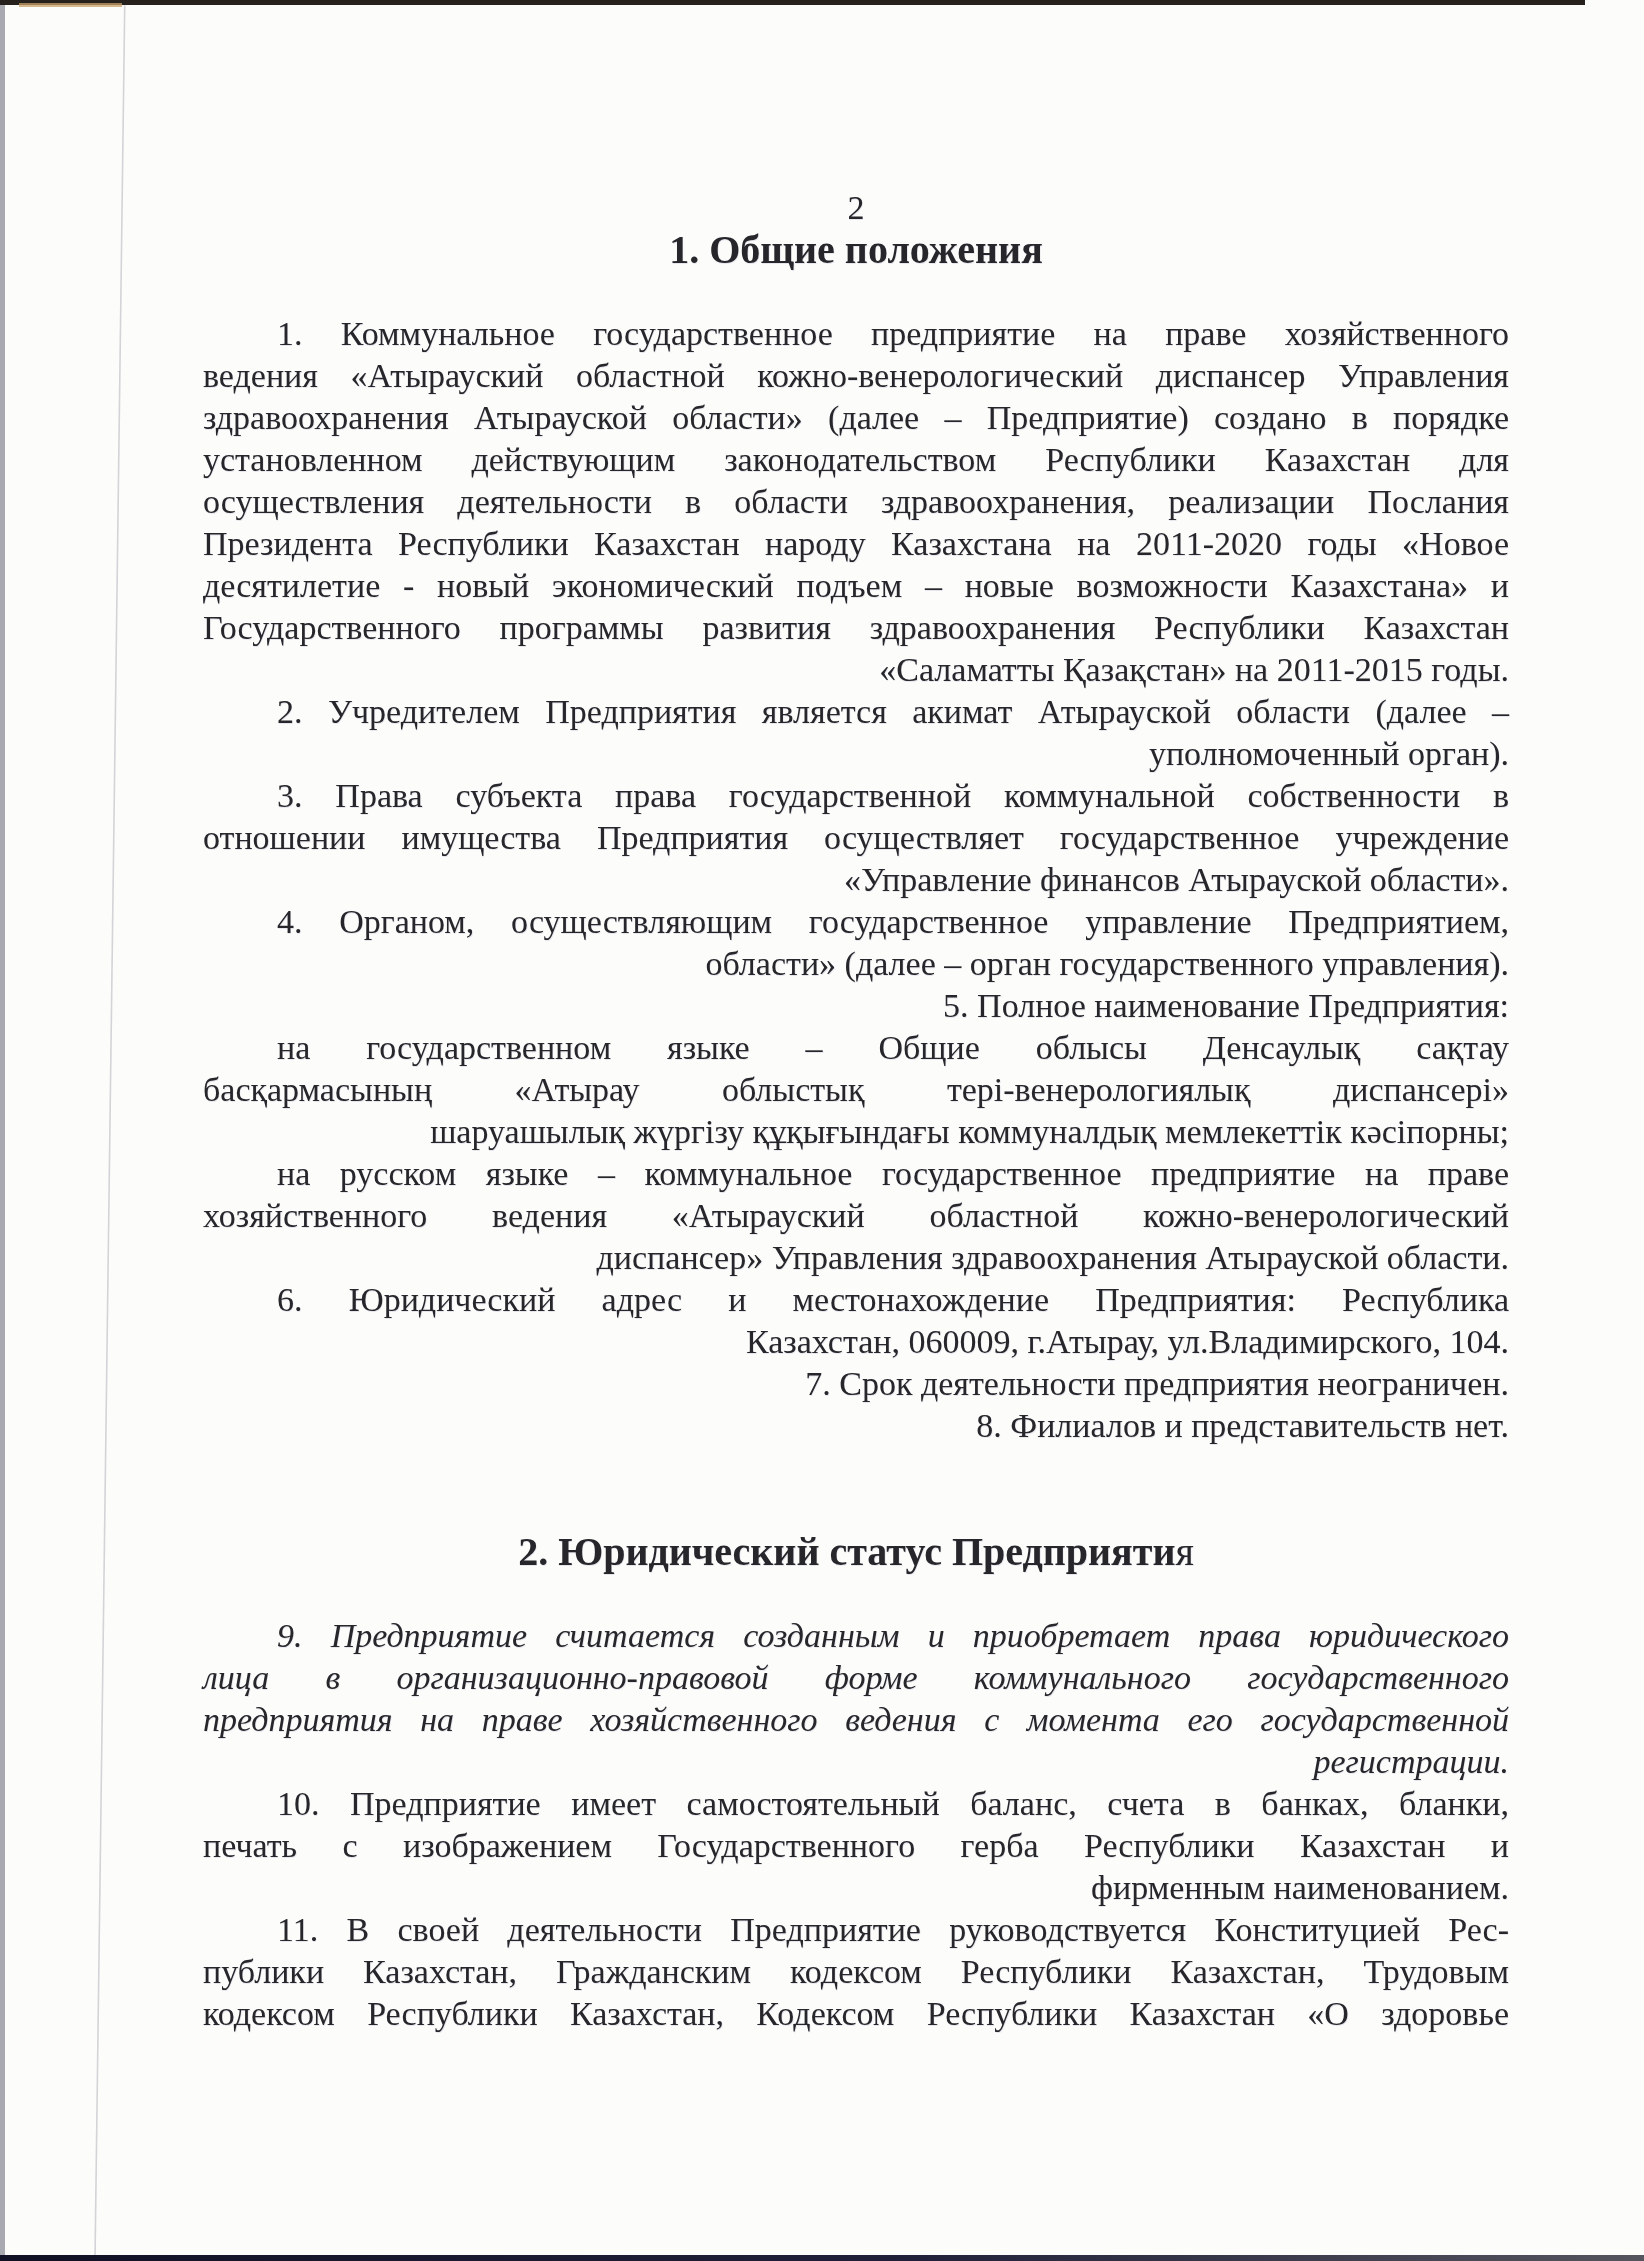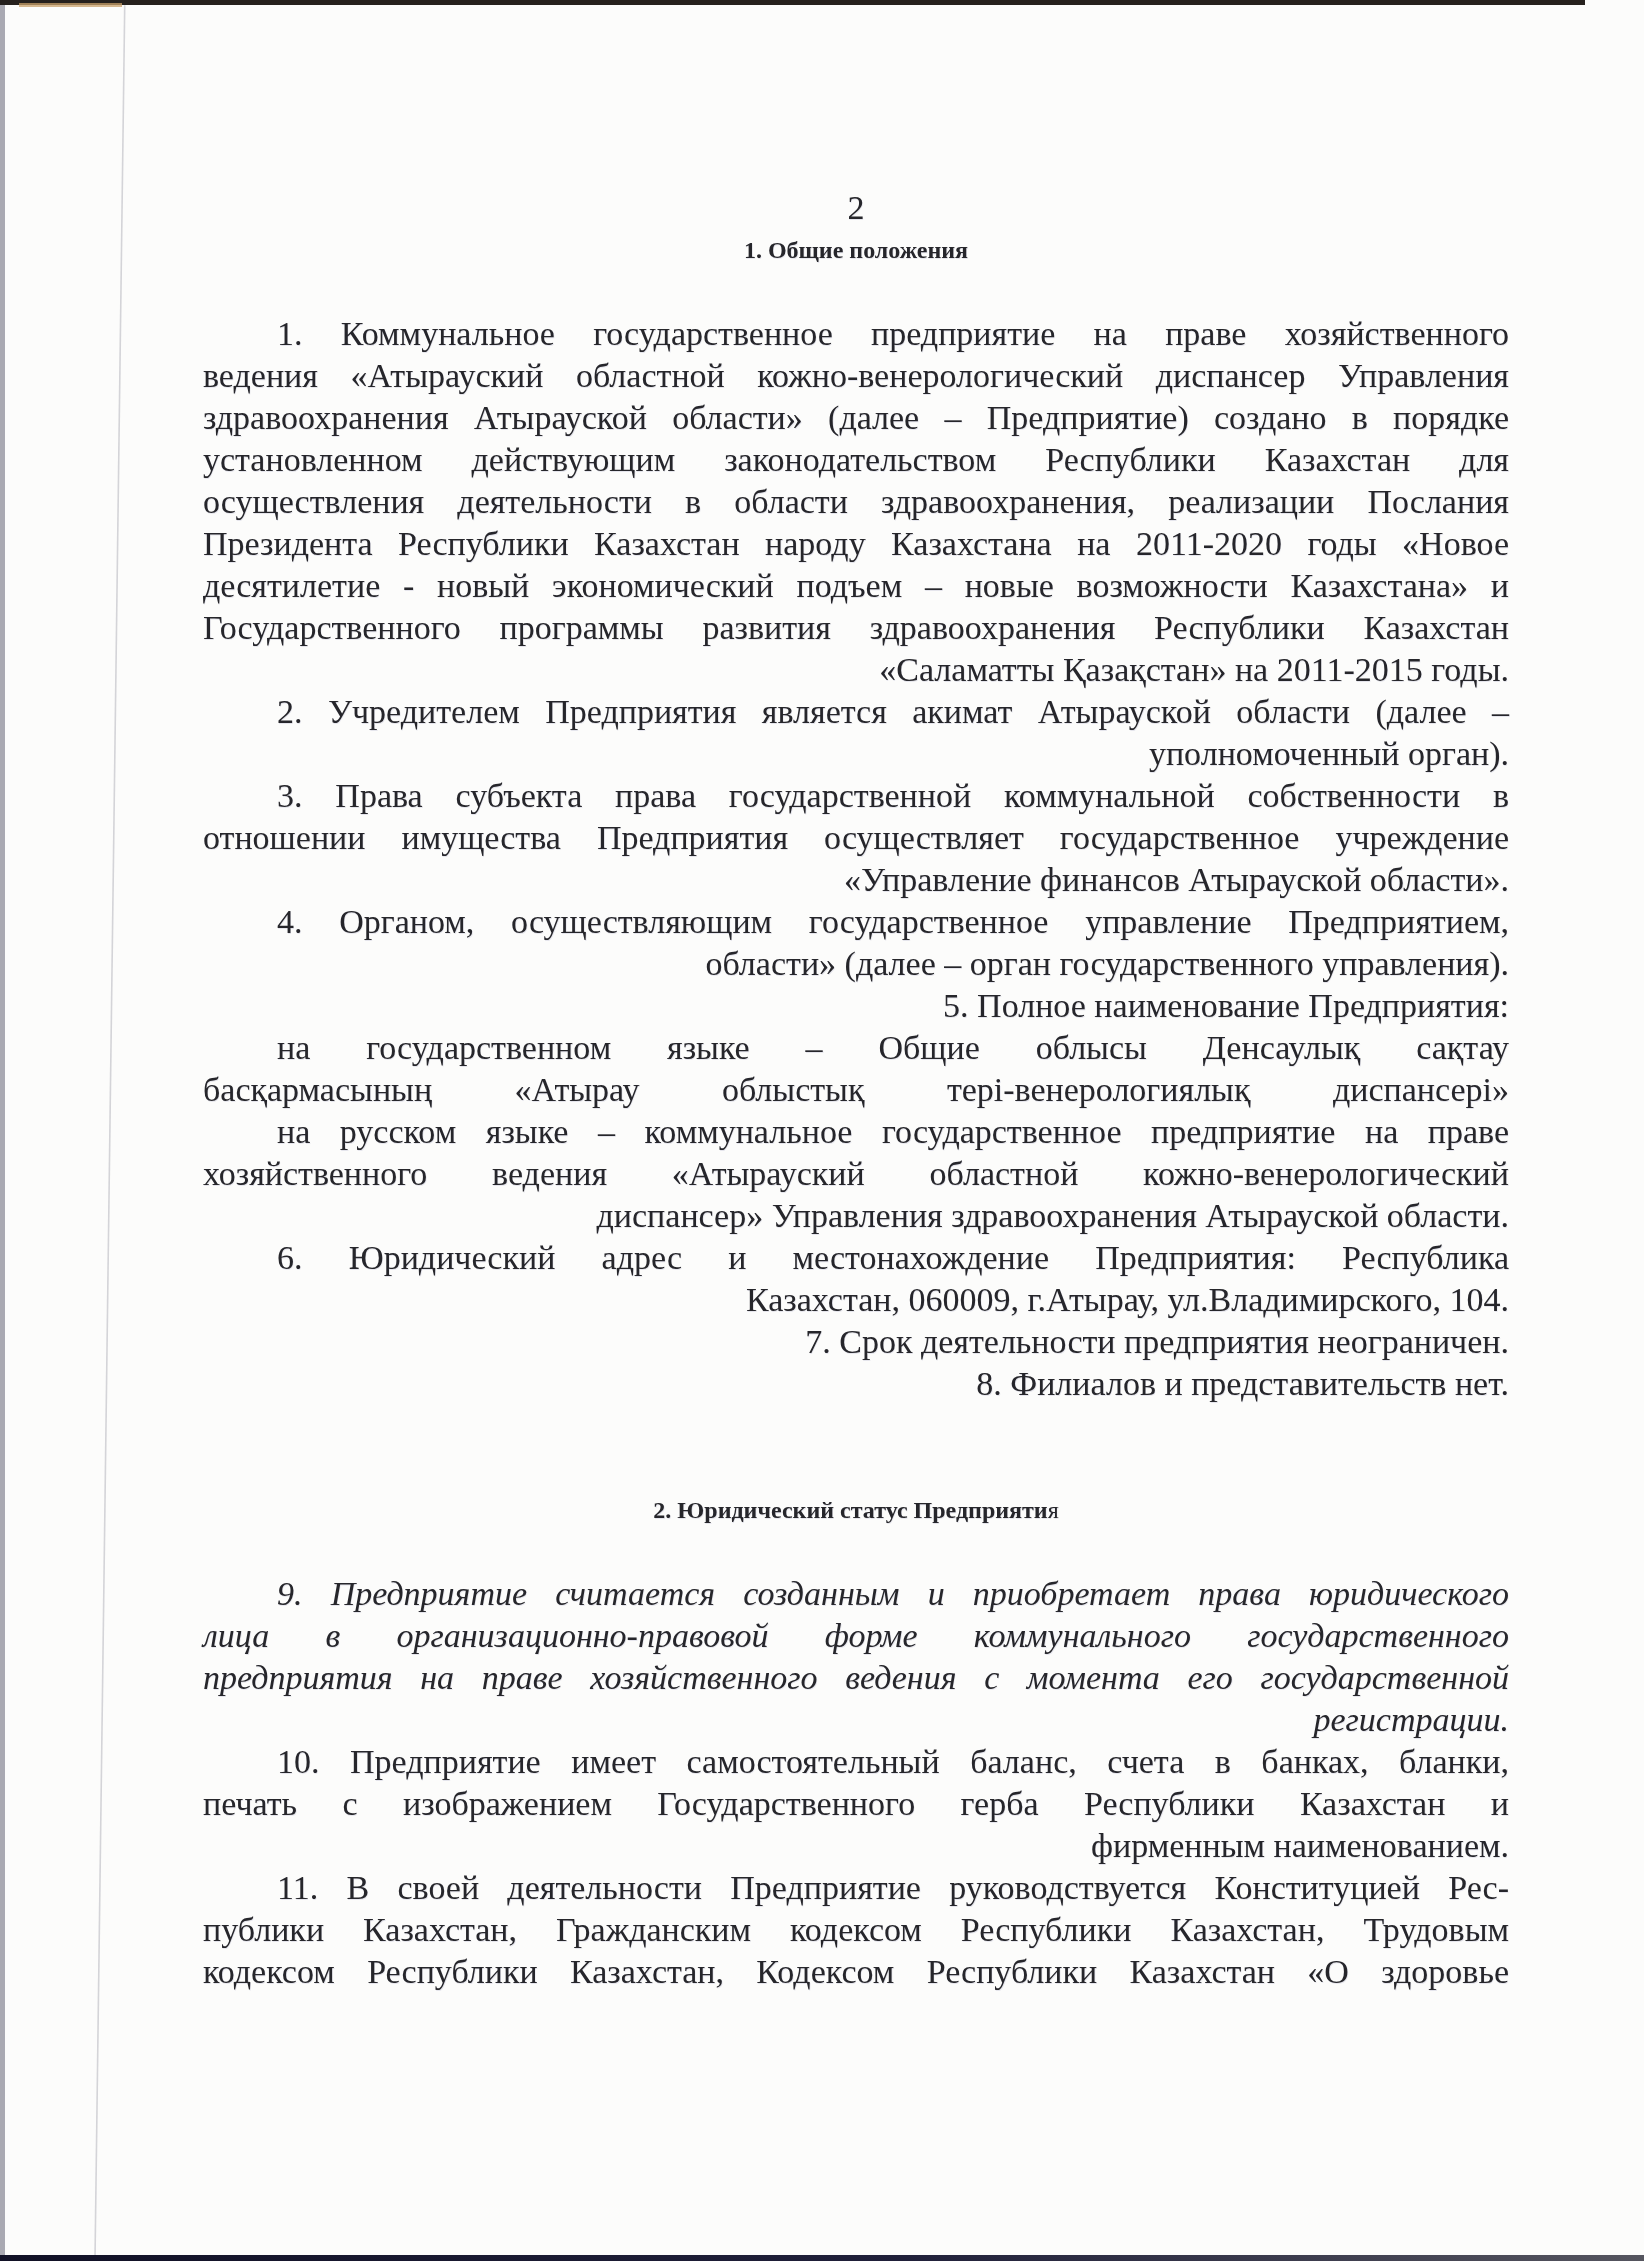--- a/index.html
+++ b/index.html
@@ -12,21 +12,21 @@
   .page{position:absolute;inset:0;}
   .text-block{
     position:absolute;left:203px;top:187px;width:1306px;
     font-size:34px;line-height:42px;
     text-shadow:0.6px 0.6px 0 rgba(110,110,160,0.16);
   }
   .line{min-height:42px;text-align:right;}
   .just{text-align:justify;text-align-last:justify;}
   .indent{text-indent:74px;}
   .pageno{text-align:center;text-align-last:center;}
-  .heading{text-align:right;text-align-last:center;font-weight:bold;font-size:24px;}
+  .heading{text-align:right;text-align-last:center;font-weight:bold;font-size:40px;}
   .heading .reg{font-weight:normal;}
   .para{margin:0;}
   .edge-top{position:absolute;top:0;left:0;width:1585px;height:5.2px;background:var(--top_bar_color,#26211d);}
   .corner-sliver{position:absolute;top:3.2px;left:19.3px;width:103px;height:3.9px;background:var(--corner_sliver_color,#c9a26b);opacity:.75;}
   .edge-left{position:absolute;top:0;left:0;width:5.2px;height:2261px;background:var(--left_strip_color,#a9a9b2);}
   .edge-bottom{position:absolute;bottom:0;left:0;width:1645px;height:5.8px;
     background:linear-gradient(to right,#111126,#20203a 55%,#55555f);}
   .fold{position:absolute;top:0;left:0;pointer-events:none;}
 </style>
 </head>
@@ -65,20 +65,21 @@
       <div class="para">
         <div class="line just indent">4. Органом, осуществляющим государственное управление Предприятием,</div>
         <div class="line">области» (далее – орган государственного управления).</div>
       </div>
       <div class="para">
         <div class="line indent">5. Полное наименование Предприятия:</div>
       </div>
       <div class="para">
         <div class="line just indent">на государственном языке – Общие облысы Денсаулық сақтау</div>
         <div class="line just">басқармасының «Атырау облыстық тері-венерологиялық диспансері»</div>
+        <div class="line">шаруашылық жүргізу құқығындағы коммуналдық мемлекеттік кәсіпорны;</div>
       </div>
       <div class="para">
         <div class="line just indent">на русском языке – коммунальное государственное предприятие на праве</div>
         <div class="line just">хозяйственного ведения «Атырауский областной кожно-венерологический</div>
         <div class="line">диспансер» Управления здравоохранения Атырауской области.</div>
       </div>
       <div class="para">
         <div class="line just indent">6. Юридический адрес и местонахождение Предприятия: Республика</div>
         <div class="line">Казахстан, 060009, г.Атырау, ул.Владимирского, 104.</div>
       </div>

